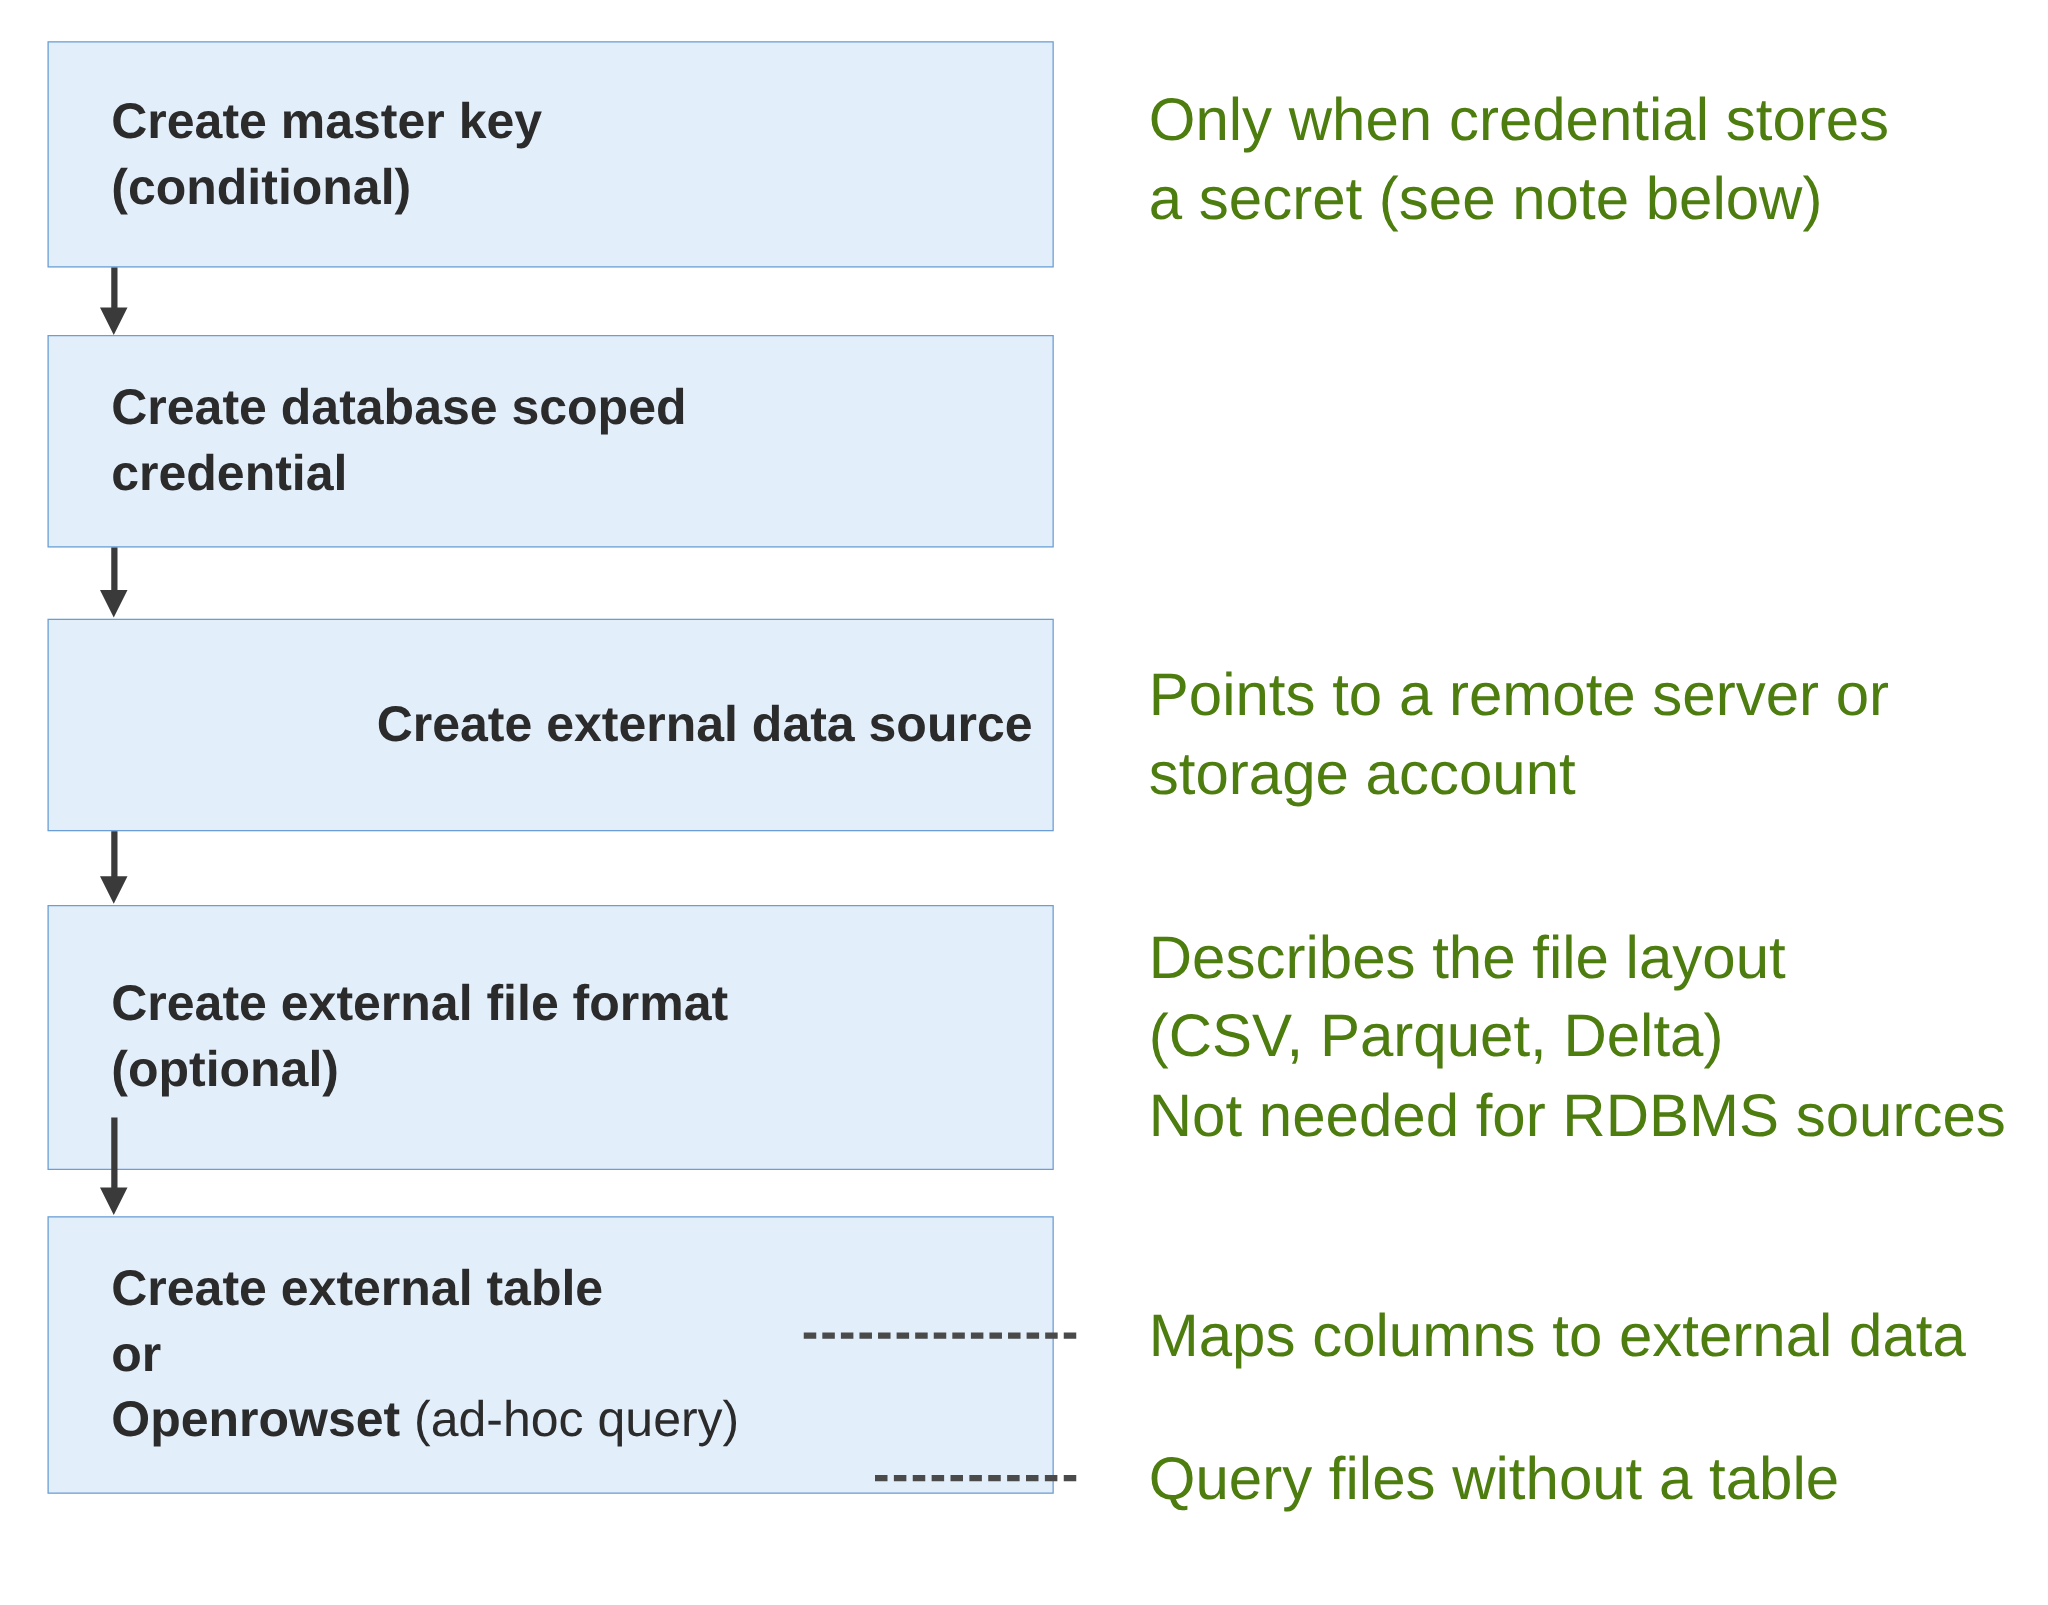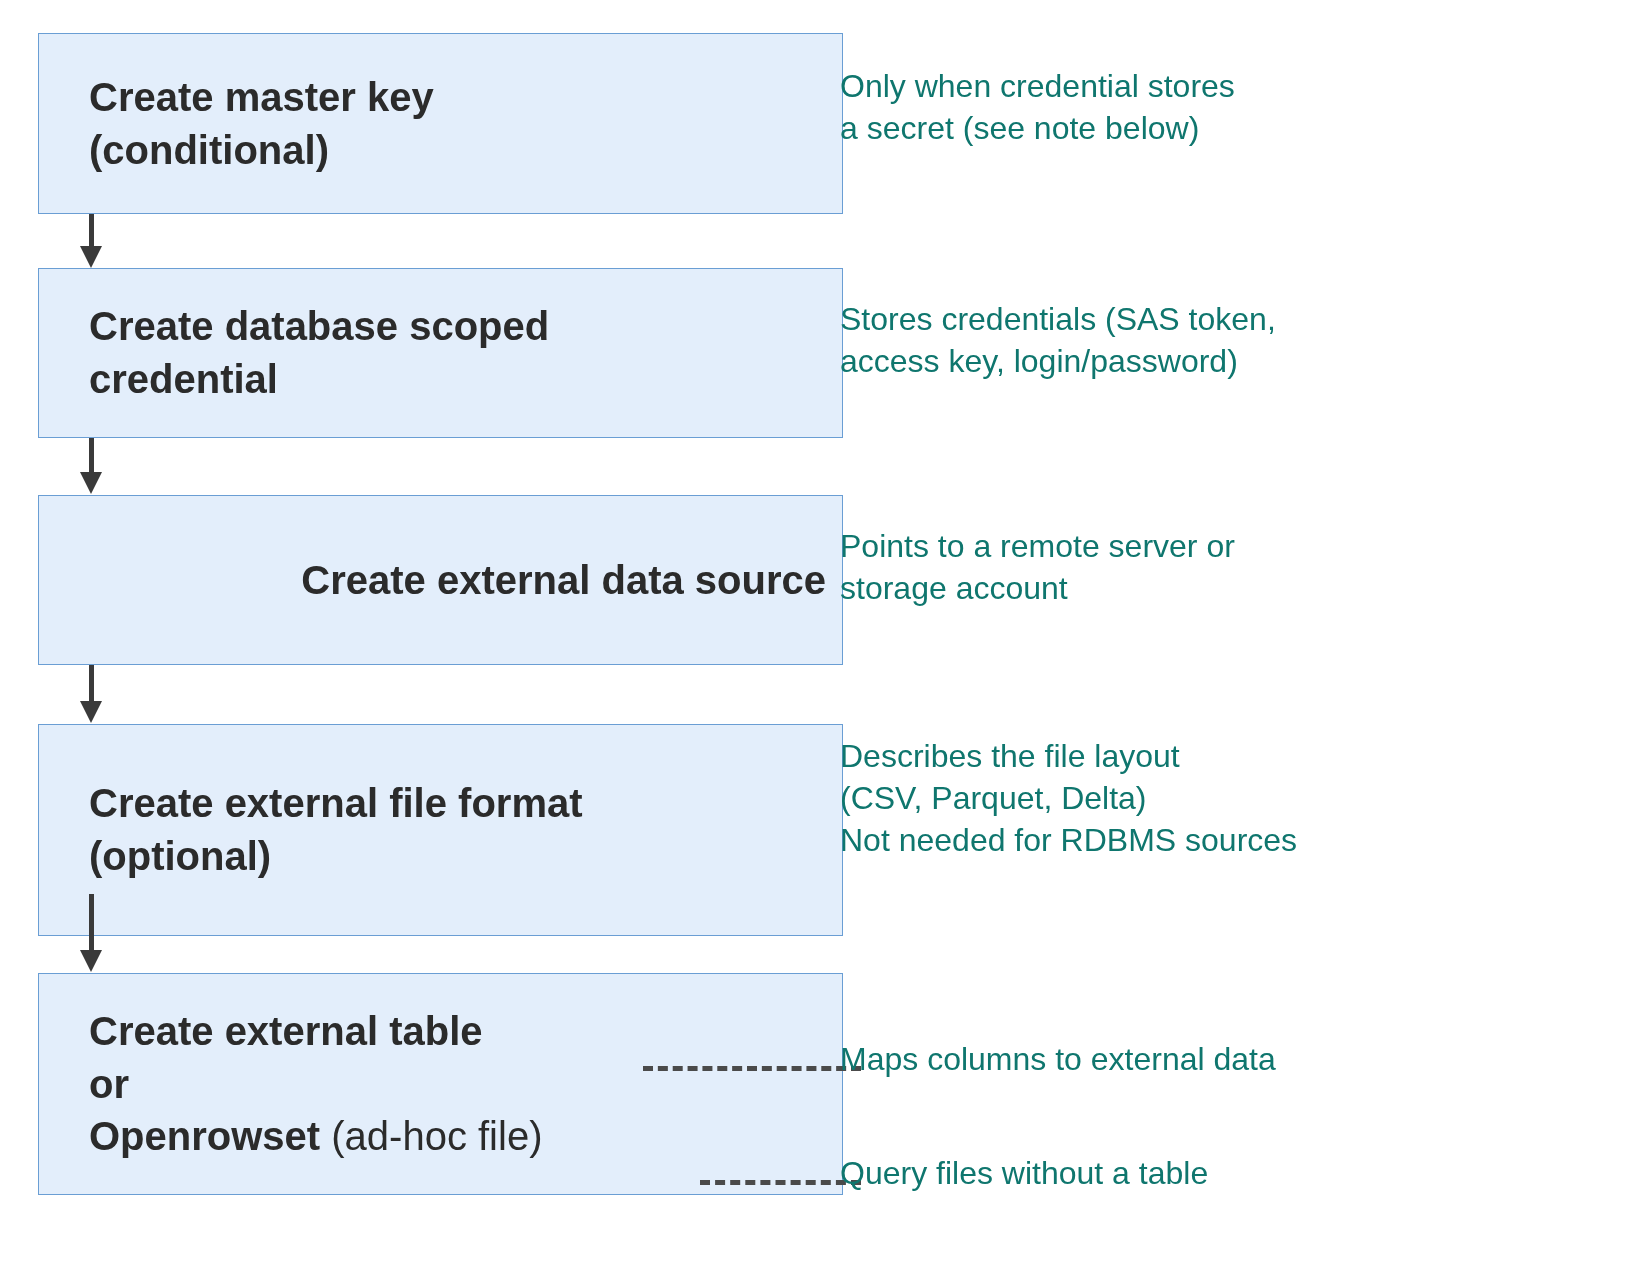--- a/index.html
+++ b/index.html
@@ -47,24 +47,24 @@
   .line.reg {
     font-weight: bold;
   }
   .inline-reg {
     font-weight: normal;
   }
 
   
   .annotation {
     position: absolute;
-    left: 840px;
-    font-size: 32px;
+    left: 919px;
+    font-size: 48px;
     line-height: 1.32;
-    color: #0f766e;
+    color: #4d7c0f;
     white-space: nowrap;
     font-weight: normal;
   }
 
   
   .arrow {
     position: absolute;
     left: 80px;
     width: 22px;
   }
@@ -112,24 +112,20 @@
     <div class="stem" style="height:34px;"></div>
     <div class="head" style="top:32px;"></div>
   </div>
 
   <div class="flow-box" style="top:268px; height:170px;">
     <div class="box-lines">
       <div class="line bold">Create database scoped</div>
       <div class="line bold">credential</div>
     </div>
   </div>
-  <div class="annotation" style="top:298px;">
-    <div>Stores credentials (SAS token,</div>
-    <div>access key, login/password)</div>
-  </div>
 
   <div class="arrow" style="top:438px; height:56px;">
     <div class="stem" style="height:36px;"></div>
     <div class="head" style="top:34px;"></div>
   </div>
 
   <div class="flow-box" style="top:495px; height:170px;text-align:right;">
     <div class="box-lines">
       <div class="line bold">Create external data source</div>
     </div>
@@ -158,21 +154,21 @@
 
   <div class="arrow" style="top:894px; height:80px;">
     <div class="stem" style="height:58px;"></div>
     <div class="head" style="top:56px;"></div>
   </div>
 
   <div class="flow-box" style="top:973px; height:222px;">
     <div class="box-lines">
       <div class="line bold">Create external table</div>
       <div class="line reg">or</div>
-      <div class="line"><span class="line bold" style="display:inline;">Openrowset</span><span class="inline-reg"> (ad-hoc file)</span></div>
+      <div class="line"><span class="line bold" style="display:inline;">Openrowset</span><span class="inline-reg"> (ad-hoc query)</span></div>
     </div>
   </div>
 
   <div class="dash-line" style="left:643px; top:1066px; width:218px;"></div>
   <div class="annotation" style="top:1038px;">
     <div>Maps columns to external data</div>
   </div>
 
   <div class="dash-line" style="left:700px; top:1180px; width:161px;"></div>
   <div class="annotation" style="top:1152px;">

